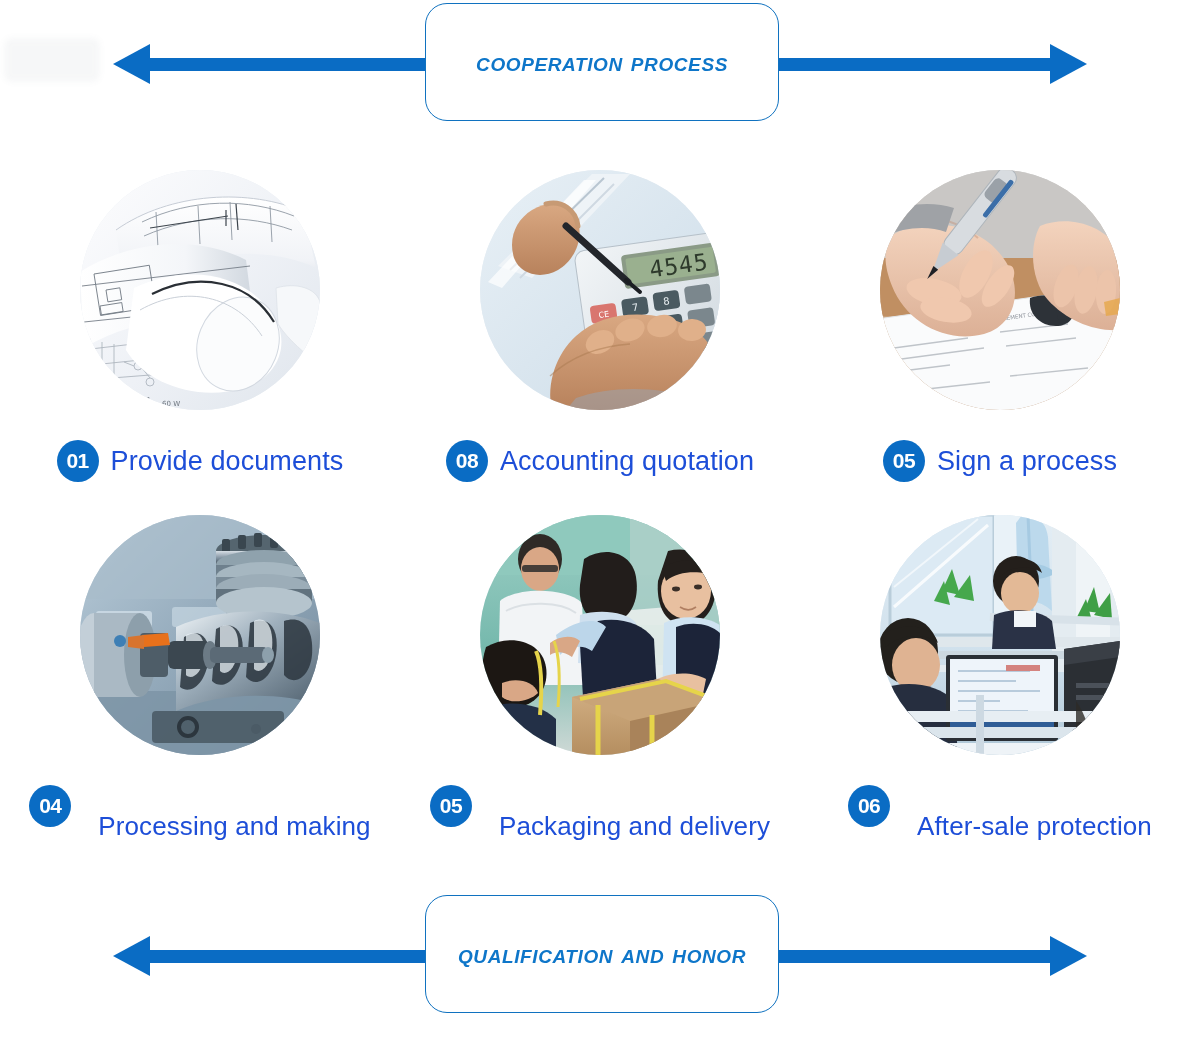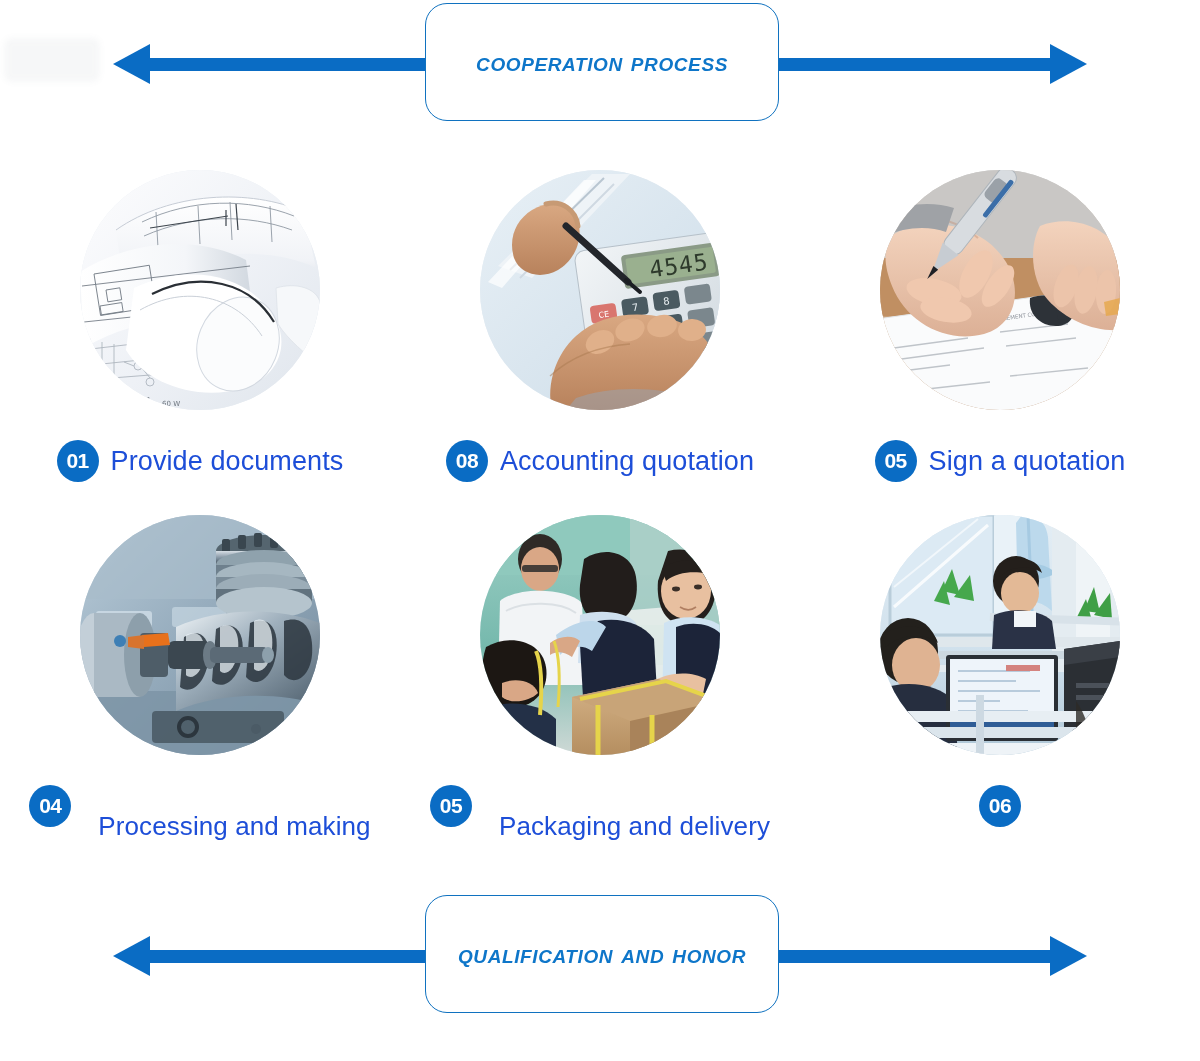--- a/index.html
+++ b/index.html
@@ -426,21 +426,21 @@
             <path d="M52 116 L62 146 L72 116 Z" fill="#c7ccd2"></path>
             <path d="M59 140 L62 154 L65 140 Z" fill="#1e2126"></path>
             <rect x="66" y="24" width="5" height="46" rx="2" fill="#3b6ea8"></rect>
           </g>
 
           <path d="M-10 52 C16 34 48 30 74 38 L66 62 C44 54 14 58 -10 74 Z" fill="#9fa2a6"></path>
         </svg>
       </div>
       <div class="step-caption">
         <span class="step-badge">05</span>
-        <span class="step-label">Sign a quotation</span>
+        <span class="step-label">Sign a process</span>
       </div>
     </div>
   </div>
 
   <div class="step-row" id="step-row-2">
 
     <div class="step col-0">
       <div class="step-photo">
         <svg viewBox="0 0 240 240" xmlns="http://www.w3.org/2000/svg" aria-hidden="true">
           <defs>
@@ -695,20 +695,21 @@
             <rect x="0" y="196" width="240" height="11" fill="#e7eef3"></rect>
             <rect x="0" y="212" width="240" height="11" fill="#dbe5ec"></rect>
             <rect x="0" y="228" width="240" height="12" fill="#eef3f7"></rect>
             <rect x="96" y="180" width="8" height="60" fill="#cdd9e2"></rect>
           </g>
           <path d="M196 186 C206 200 212 220 214 240 L196 240 Z" fill="#2d2a27" opacity="0.8"></path>
         </svg>
       </div>
       <div class="step-caption">
         <span class="step-badge">06</span>
+        <span class="step-label">After-sale protection</span>
       </div>
     </div>
   </div>
 </div>
 
 <div class="banner" id="banner-bottom">
   <div class="banner-arrow-row">
     <div class="arrow-head left"></div>
     <div class="arrow-bar  left"></div>
     <div class="arrow-bar  right"></div>

